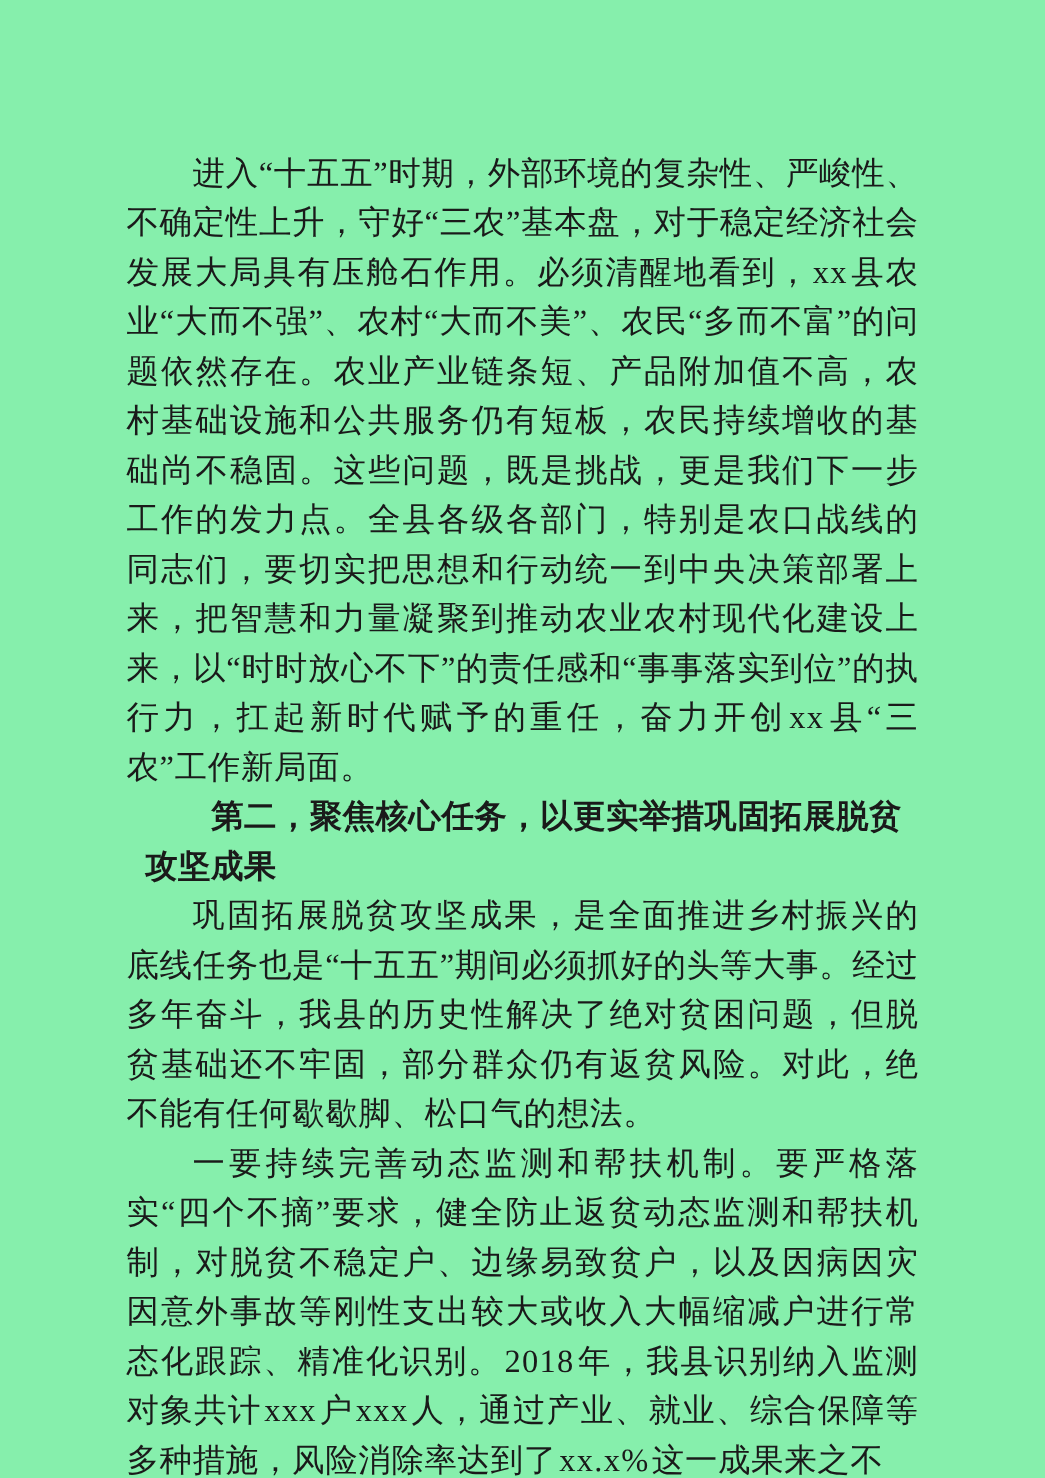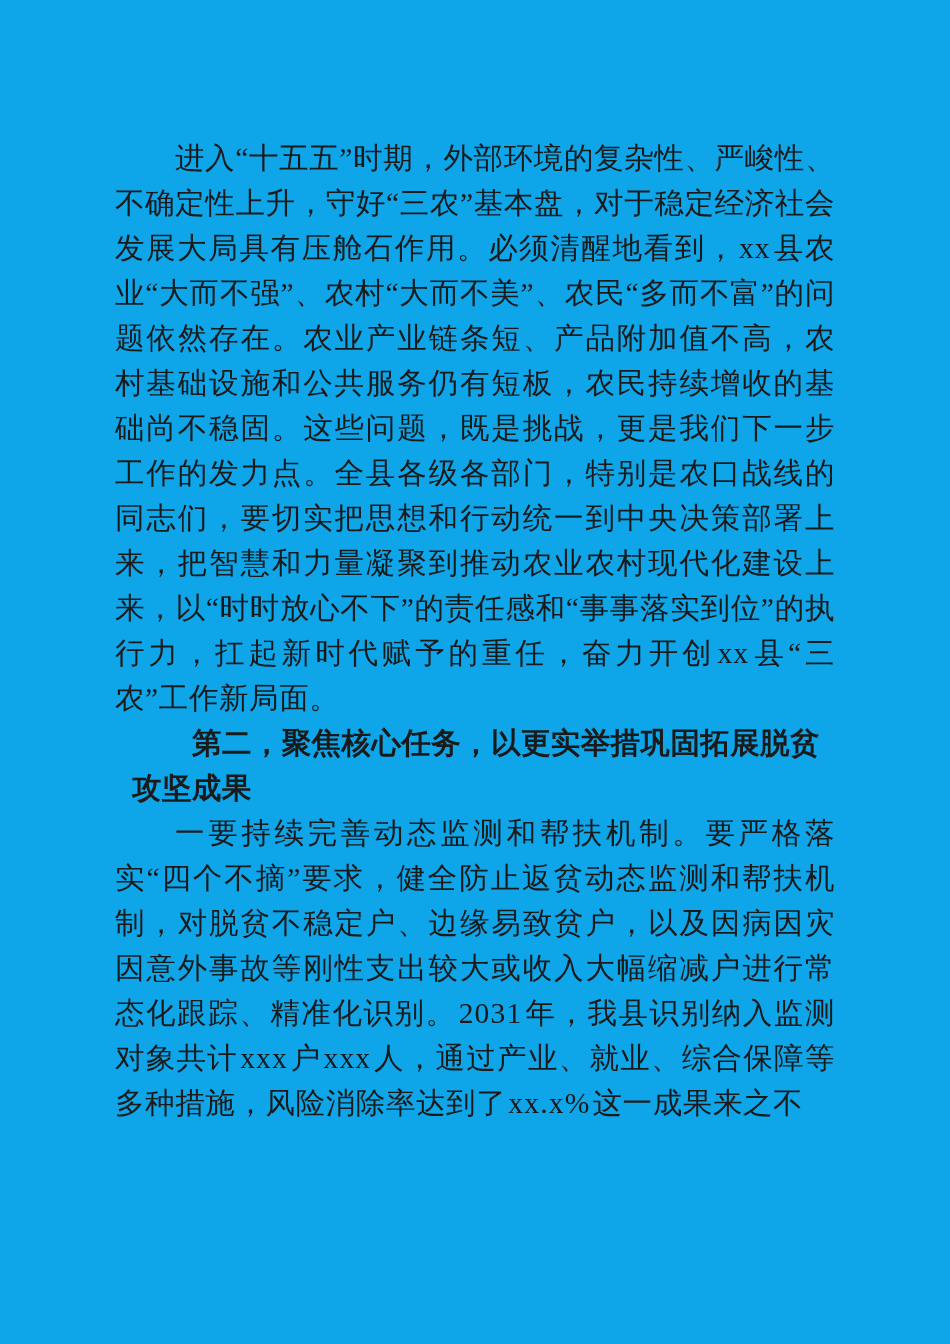--- a/index.html
+++ b/index.html
@@ -5,21 +5,21 @@
   html, body {
     margin: 0;
     padding: 0;
     background: #ffffff;
   }
 
   #page {
     position: relative;
     width: 950px;
     height: 1344px;
-    background: #0ea5e9;
+    background: #86efac;
     overflow: hidden;
     font-family: "Liberation Serif", "DejaVu Serif", serif;
   }
 
   
   #text-column {
     position: absolute;
     left: 115px;
     top: 136px;
     width: 720px;
@@ -64,18 +64,19 @@
 <body>
 
 <div id="page">
 
   <div id="text-column">
 
     <p class="para body">进入“十五五”时期，外部环境的复杂性、严峻性、不确定性上升，守好“三农”基本盘，对于稳定经济社会发展大局具有压舱石作用。必须清醒地看到，<span class="latin">xx</span>县农业“大而不强”、农村“大而不美”、农民“多而不富”的问题依然存在。农业产业链条短、产品附加值不高，农村基础设施和公共服务仍有短板，农民持续增收的基础尚不稳固。这些问题，既是挑战，更是我们下一步工作的发力点。全县各级各部门，特别是农口战线的同志们，要切实把思想和行动统一到中央决策部署上来，把智慧和力量凝聚到推动农业农村现代化建设上来，以“时时放心不下”的责任感和“事事落实到位”的执行力，扛起新时代赋予的重任，奋力开创<span class="latin">xx</span>县“三农”工作新局面。</p>
 
     <p class="para heading">第二，聚焦核心任务，以更实举措巩固拓展脱贫攻坚成果</p>
 
+    <p class="para body">巩固拓展脱贫攻坚成果，是全面推进乡村振兴的底线任务也是“十五五”期间必须抓好的头等大事。经过多年奋斗，我县的历史性解决了绝对贫困问题，但脱贫基础还不牢固，部分群众仍有返贫风险。对此，绝不能有任何歇歇脚、松口气的想法。</p>
 
-    <p class="para body">一要持续完善动态监测和帮扶机制。要严格落实“四个不摘”要求，健全防止返贫动态监测和帮扶机制，对脱贫不稳定户、边缘易致贫户，以及因病因灾因意外事故等刚性支出较大或收入大幅缩减户进行常态化跟踪、精准化识别。<span class="latin">2031</span>年，我县识别纳入监测对象共计<span class="latin">xxx</span>户<span class="latin">xxx</span>人，通过产业、就业、综合保障等多种措施，风险消除率达到了<span class="latin">xx.x%</span>这一成果来之不</p>
+    <p class="para body">一要持续完善动态监测和帮扶机制。要严格落实“四个不摘”要求，健全防止返贫动态监测和帮扶机制，对脱贫不稳定户、边缘易致贫户，以及因病因灾因意外事故等刚性支出较大或收入大幅缩减户进行常态化跟踪、精准化识别。<span class="latin">2018</span>年，我县识别纳入监测对象共计<span class="latin">xxx</span>户<span class="latin">xxx</span>人，通过产业、就业、综合保障等多种措施，风险消除率达到了<span class="latin">xx.x%</span>这一成果来之不</p>
 
   </div>
 
 </div>
 
 </body></html>

